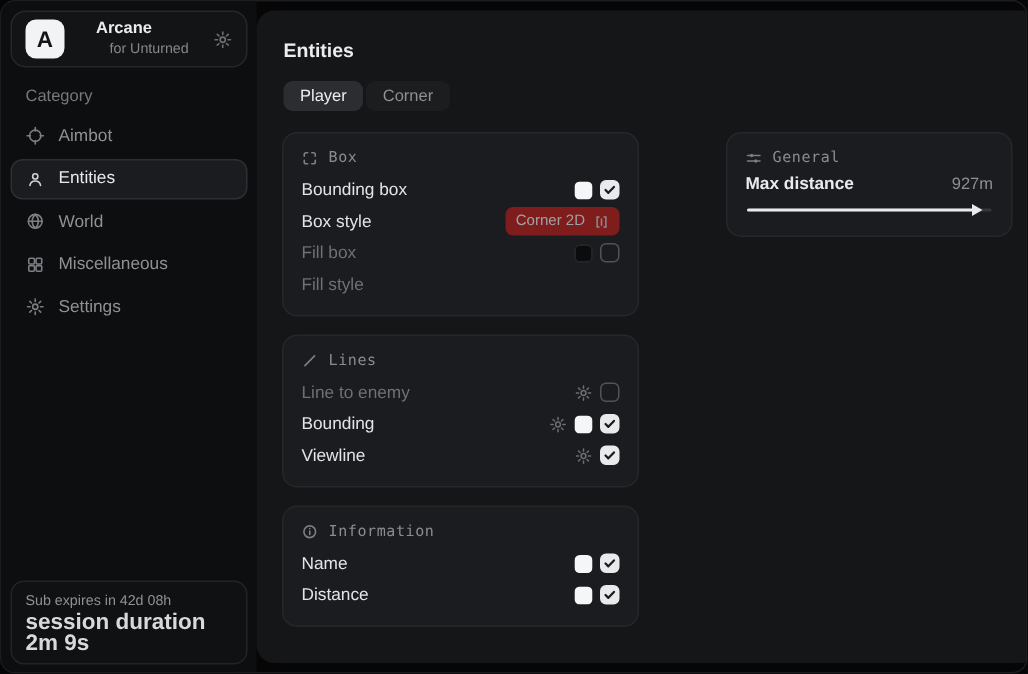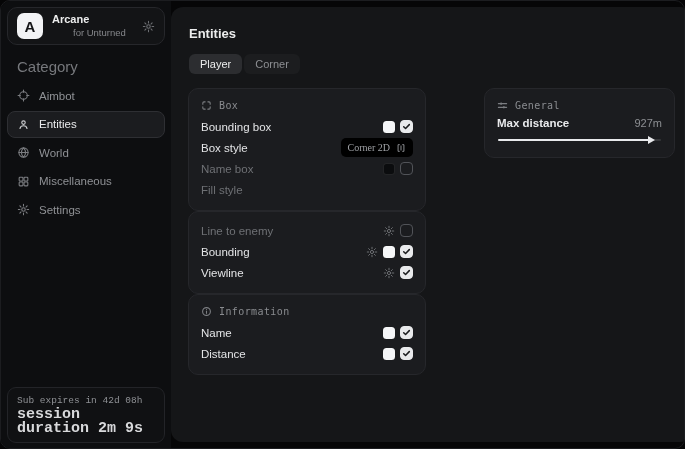--- a/index.html
+++ b/index.html
@@ -8,71 +8,71 @@
   .stage { position:relative; width:685px; height:449px; background:#060607;
            border-radius:10px; border:1px solid #1c1d20; display:flex; overflow:hidden; }
 
   
   .sidebar { width:170px; padding:6px; position:relative; flex-shrink:0; background:#0d0e10; }
   .brand-card { display:flex; align-items:center; gap:9px; background:#131416;
                 border:1px solid #26272b; border-radius:10px; padding:6px 9px; height:38px; }
   .logo { width:26px; height:26px; border-radius:7px; background:#f2f3f5; color:#131416;
           font-weight:bold; display:flex; align-items:center; justify-content:center; font-size:15px; }
   .brand-text { display:flex; flex-direction:column; line-height:1.25; }
-  .brand-name { font-size:11px; font-weight:bold; color:#eceded; }
+  .brand-name { font-size:11px; font-weight:bold; color:#eceded;margin-left:12px; }
   .brand-sub  { font-size:9.5px; color:#85878b;padding-left:21px; }
   .brand-gear { margin-left:auto; color:#6d6f73; display:flex; }
-  .category-label { font-size:15px; color:#76787c; margin:13px 4px 7px 10px; }
+  .category-label { font-size:11px; color:#76787c; margin:13px 4px 7px 10px; }
   .nav-item { display:flex; align-items:center; gap:9px; height:27px; padding:0 9px;
               border-radius:8px; color:#8f9195; font-size:11.5px; margin:1.5px 0;
               border:1px solid transparent; cursor:pointer; }
   .nav-item.active { background:#1b1c1f; border-color:#2e2f33; color:#e9eaec; }
   .nav-item .nicon { display:flex; color:#7c7e82; }
   .nav-item.active .nicon { color:#cfd0d3; }
   .footer-card { position:absolute; left:6px; right:6px; bottom:5px; border:1px solid #232428;
                  border-radius:9px; padding:6px 9px; background:#101113;
-                 font-family:Liberation Mono, monospace; }
+                 font-family:Liberation Sans, sans-serif; }
   .footer-line1 { font-size:9.5px; color:#8f9195; line-height:14px; }
   .footer-line2 { font-size:15px; color:#d8d9db; line-height:14px; font-weight:bold; }
 
   
   .main { flex:1; margin:6px 6px 6px 0; background:#151618; border-radius:12px;
           padding:15px 17px; position:relative; }
   .page-title { font-size:13px; font-weight:bold; color:#eceded; margin:4px 0 0 1px; }
   .tabs { display:flex; gap:2px; margin:13px 0 0 1px; }
   .tab { height:20px; padding:0 11px; border-radius:6px; font-size:11px; display:flex;
          align-items:center; cursor:pointer; border:none; }
   .tab.active { background:#2c2d30; color:#eceded; }
   .tab.inactive { background:#1c1d1f; color:#8d8f93; }
 
   .columns { display:flex; gap:10px; margin-top:14px; align-items:flex-start; }
-  .col-left  { width:238px; display:flex; flex-direction:column; }
+  .col-left  { width:238px; display:flex; flex-direction:column; gap:12px; }
   .col-right { width:239px;padding-left:48px; }
 
   .panel { background:#1b1c1f; border:1px solid #26272b; border-radius:10px; padding:8px 12px 10px; }
   .panel-header { display:flex; align-items:center; gap:7px; color:#8a8c90;
                   font-family:"DejaVu Sans Mono", monospace; font-size:10px;
                   letter-spacing:.4px; margin:3px 0 5px; }
   .panel-header .picon { display:flex; color:#7c7e82; }
   .row { display:flex; align-items:center; justify-content:space-between; height:21px; }
   .row-label { font-size:11.5px; color:#e3e4e6; }
   .row.dim .row-label { color:#6e7074; }
   .controls { display:flex; align-items:center; gap:5px; }
 
   .swatch { width:12px; height:12px; border-radius:3.5px; border:1px solid rgba(255,255,255,.10);
             cursor:pointer; }
   .checkbox { width:13px; height:13px; border-radius:4px; border:1.5px solid #515358;
               display:flex; align-items:center; justify-content:center; background:transparent;
               cursor:pointer; }
   .checkbox svg { display:none; width:9px; height:9px; color:#1b1c1e; }
   .checkbox.checked { background:#e9eaec; border-color:#e9eaec; }
   .checkbox.checked svg { display:block; }
-  .dropdown { display:flex; align-items:center; gap:6px; background:#000000; border:none;
+  .dropdown { display:flex; align-items:center; gap:6px; background:#7f1d1d; border:none;
               border-radius:5px; height:19px; padding:0 7px; color:#9fa1a5; cursor:pointer;
-              font-family:Liberation Serif, serif; font-size:10px;justify-content:center; }
+              font-family:Liberation Sans, sans-serif; font-size:10px;justify-content:center; }
   .dropdown .dicon { display:flex; color:#8a8c90; }
   .gear-btn { border:none; background:transparent; color:#6d6f73; display:flex; padding:0;
               cursor:pointer; }
 
   
   .slider-row { display:flex; justify-content:space-between; align-items:flex-end; margin:6px 0 6px; }
   .slider-label { font-size:11.5px; font-weight:bold; color:#e9eaec; }
   .slider-value { font-size:11px; color:#8d8f93; }
   .slider-track { position:relative; height:9px; margin:2px 1px 3px; cursor:pointer; }
   .slider-base { position:absolute; left:0; right:0; top:3.5px; height:2px; background:#36373a; border-radius:1px; }
@@ -196,34 +196,42 @@
             <button class="dropdown">
               <span>Corner 2D</span>
               <span class="dicon">
                 <svg width="10" height="10" viewBox="0 0 24 24" fill="none" stroke="currentColor" stroke-width="2.4" stroke-linecap="round">
                     <path d="M8 4H5v16h3M16 4h3v16h-3M12 7v10"></path>
                   </svg>
               </span>
             </button>
           </div>
           <div class="row dim">
-            <span class="row-label">Name box</span>
+            <span class="row-label">Fill box</span>
             <span class="controls">
               <span class="swatch" style="background: rgb(11, 12, 14);"></span>
               <span class="checkbox">
                 
               </span>
             </span>
           </div>
           <div class="row dim">
             <span class="row-label">Fill style</span>
           </div>
         </section>
 
         <section class="panel">
+          <div class="panel-header">
+            <span class="picon">
+              <svg width="11" height="11" viewBox="0 0 24 24" fill="none" stroke="currentColor" stroke-width="2.4" stroke-linecap="round">
+                  <path d="M5 19L19 5"></path>
+                </svg>
+            </span>
+            <span>Lines</span>
+          </div>
           <div class="row dim">
             <span class="row-label">Line to enemy</span>
             <span class="controls">
               <button class="gear-btn">
                 <svg width="12" height="12" viewBox="0 0 24 24" fill="none" stroke="currentColor" stroke-width="2" stroke-linecap="round">
                     <circle cx="12" cy="12" r="3.2"></circle>
                     <path d="M12 2.5v3M12 18.5v3M2.5 12h3M18.5 12h3M5.3 5.3l2.1 2.1M16.6 16.6l2.1 2.1M18.7 5.3l-2.1 2.1M7.4 16.6l-2.1 2.1"></path>
                   </svg>
               </button>
               <span class="checkbox">

